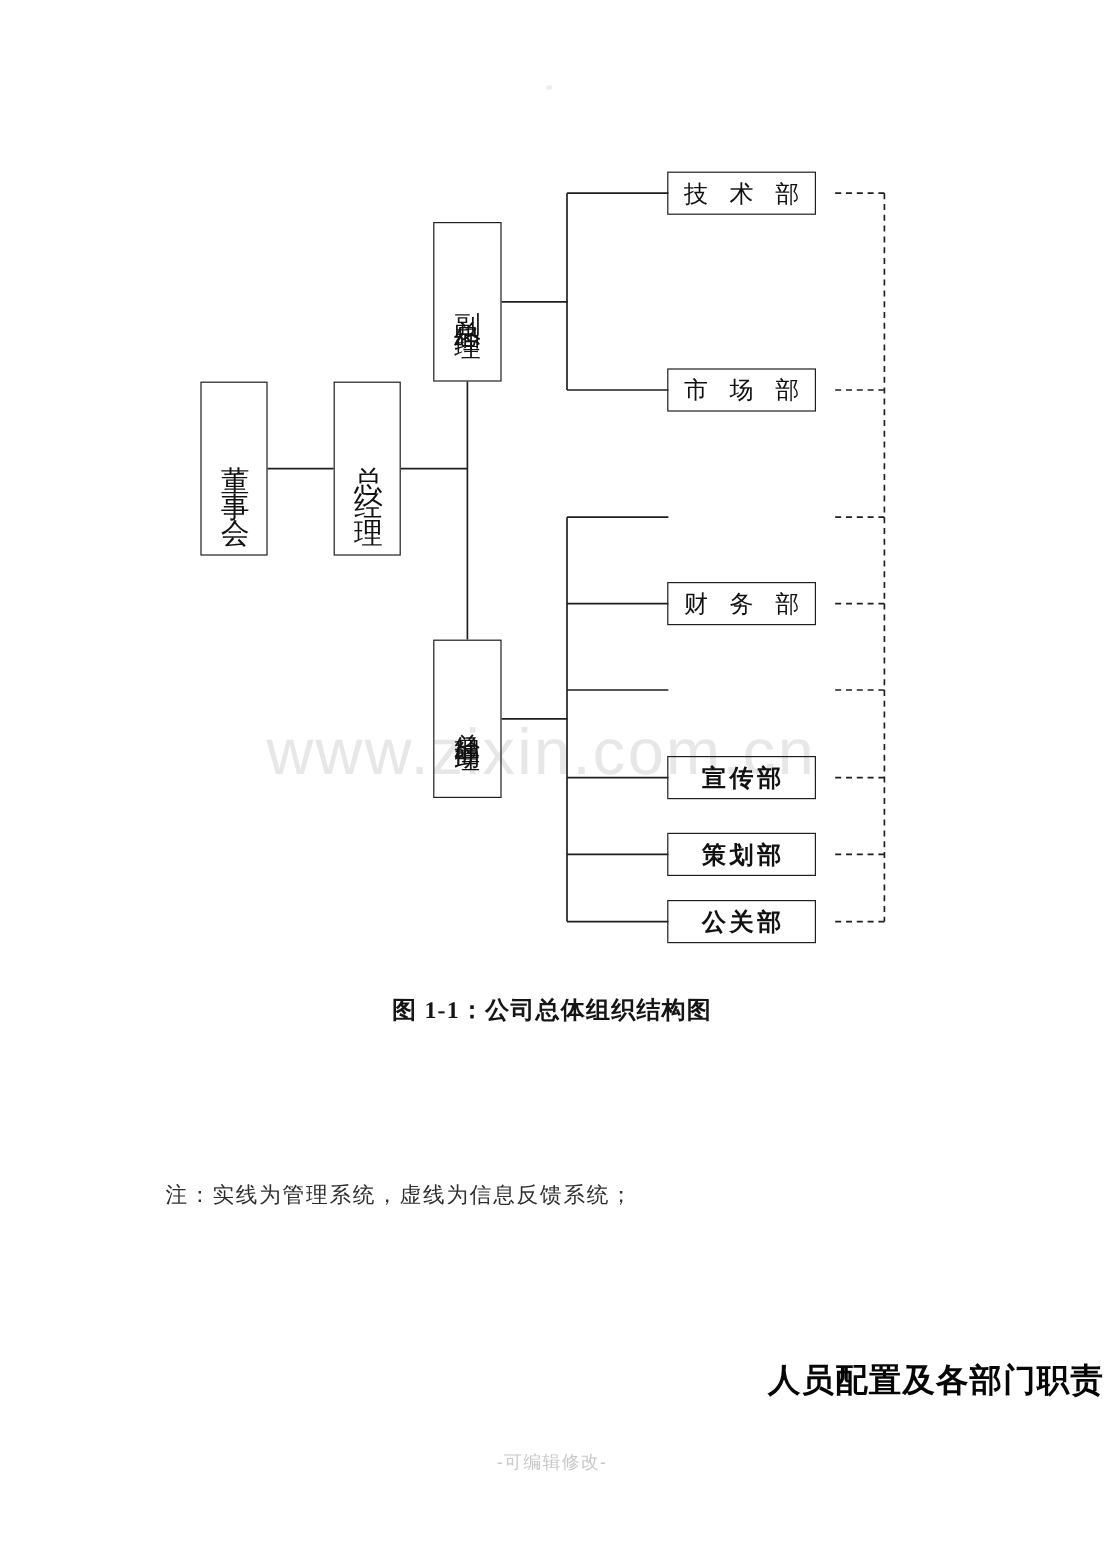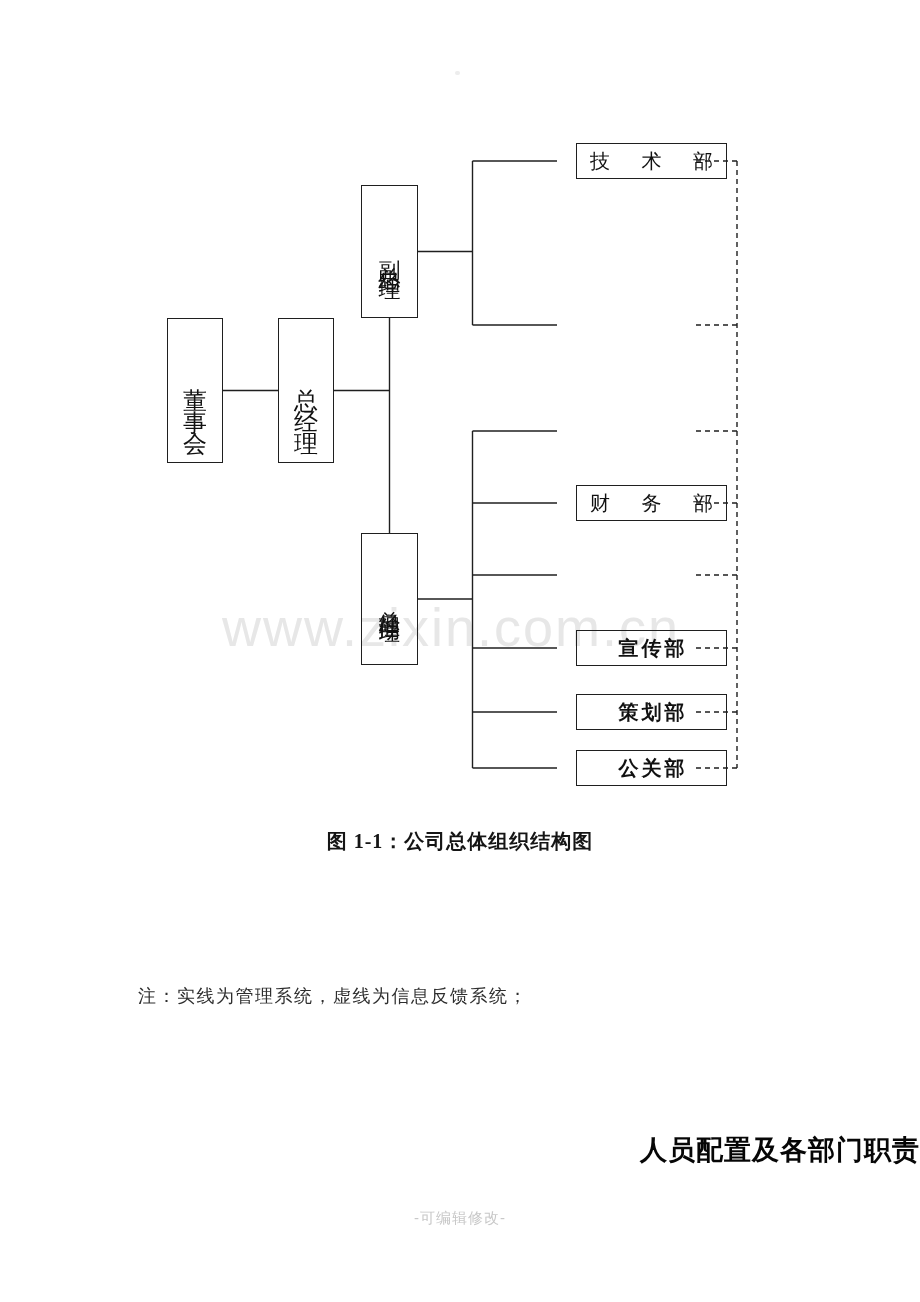--- a/index.html
+++ b/index.html
@@ -25,21 +25,21 @@
   
   .box-v span{writing-mode:vertical-rl;text-orientation:upright;display:block;}
   .board{left:167px;top:318px;width:56px;height:145px;}
   .gm{left:278px;top:318px;width:56px;height:145px;}
   .board span,.gm span{font-size:24px;letter-spacing:22px;transform:translateY(11px);}
   .deputy{left:361px;top:185px;width:57px;height:133px;}
   .deputy span{font-size:22px;letter-spacing:6px;transform:translateY(3px);}
   .assist{left:361px;top:533px;width:57px;height:132px;}
   .assist span{font-size:21px;letter-spacing:3px;transform:translateY(2px);}
   
-  .dept{left:576px;width:151px;height:36px;}
+  .dept{left:556px;width:124px;height:36px;}
   .dept span{font-size:20px;white-space:nowrap;}
   .d0{top:143px}.d1{top:307px}.d2{top:413px}.d3{top:485px}
   .d4{top:557px}.d5{top:630px}.d6{top:694px}.d7{top:750px}
   .wide span{display:block;width:100%;text-align:justify;text-align-last:justify;padding:0 13px;box-sizing:border-box;}
   .d4 span{font-size:19px;letter-spacing:0;}
   .compact span{letter-spacing:3px;text-indent:3px;font-weight:bold;}
   
   .caption{
     position:absolute;left:0;right:0;top:828px;text-align:center;z-index:3;
     font-size:20px;font-weight:bold;color:#151515;letter-spacing:1px;
@@ -109,20 +109,23 @@
   <div class="box box-v deputy">
     <span>副总经理</span>
   </div>
   <div class="box box-v assist">
     <span>总经理助理</span>
   </div>
 
   <div class="box dept d0 wide">
     <span>技术部</span>
   </div>
+  <div class="box dept d1 wide">
+    <span>市场部</span>
+  </div>
   <div class="box dept d3 wide">
     <span>财务部</span>
   </div>
   <div class="box dept d5 compact">
     <span>宣传部</span>
   </div>
   <div class="box dept d6 compact">
     <span>策划部</span>
   </div>
   <div class="box dept d7 compact">

